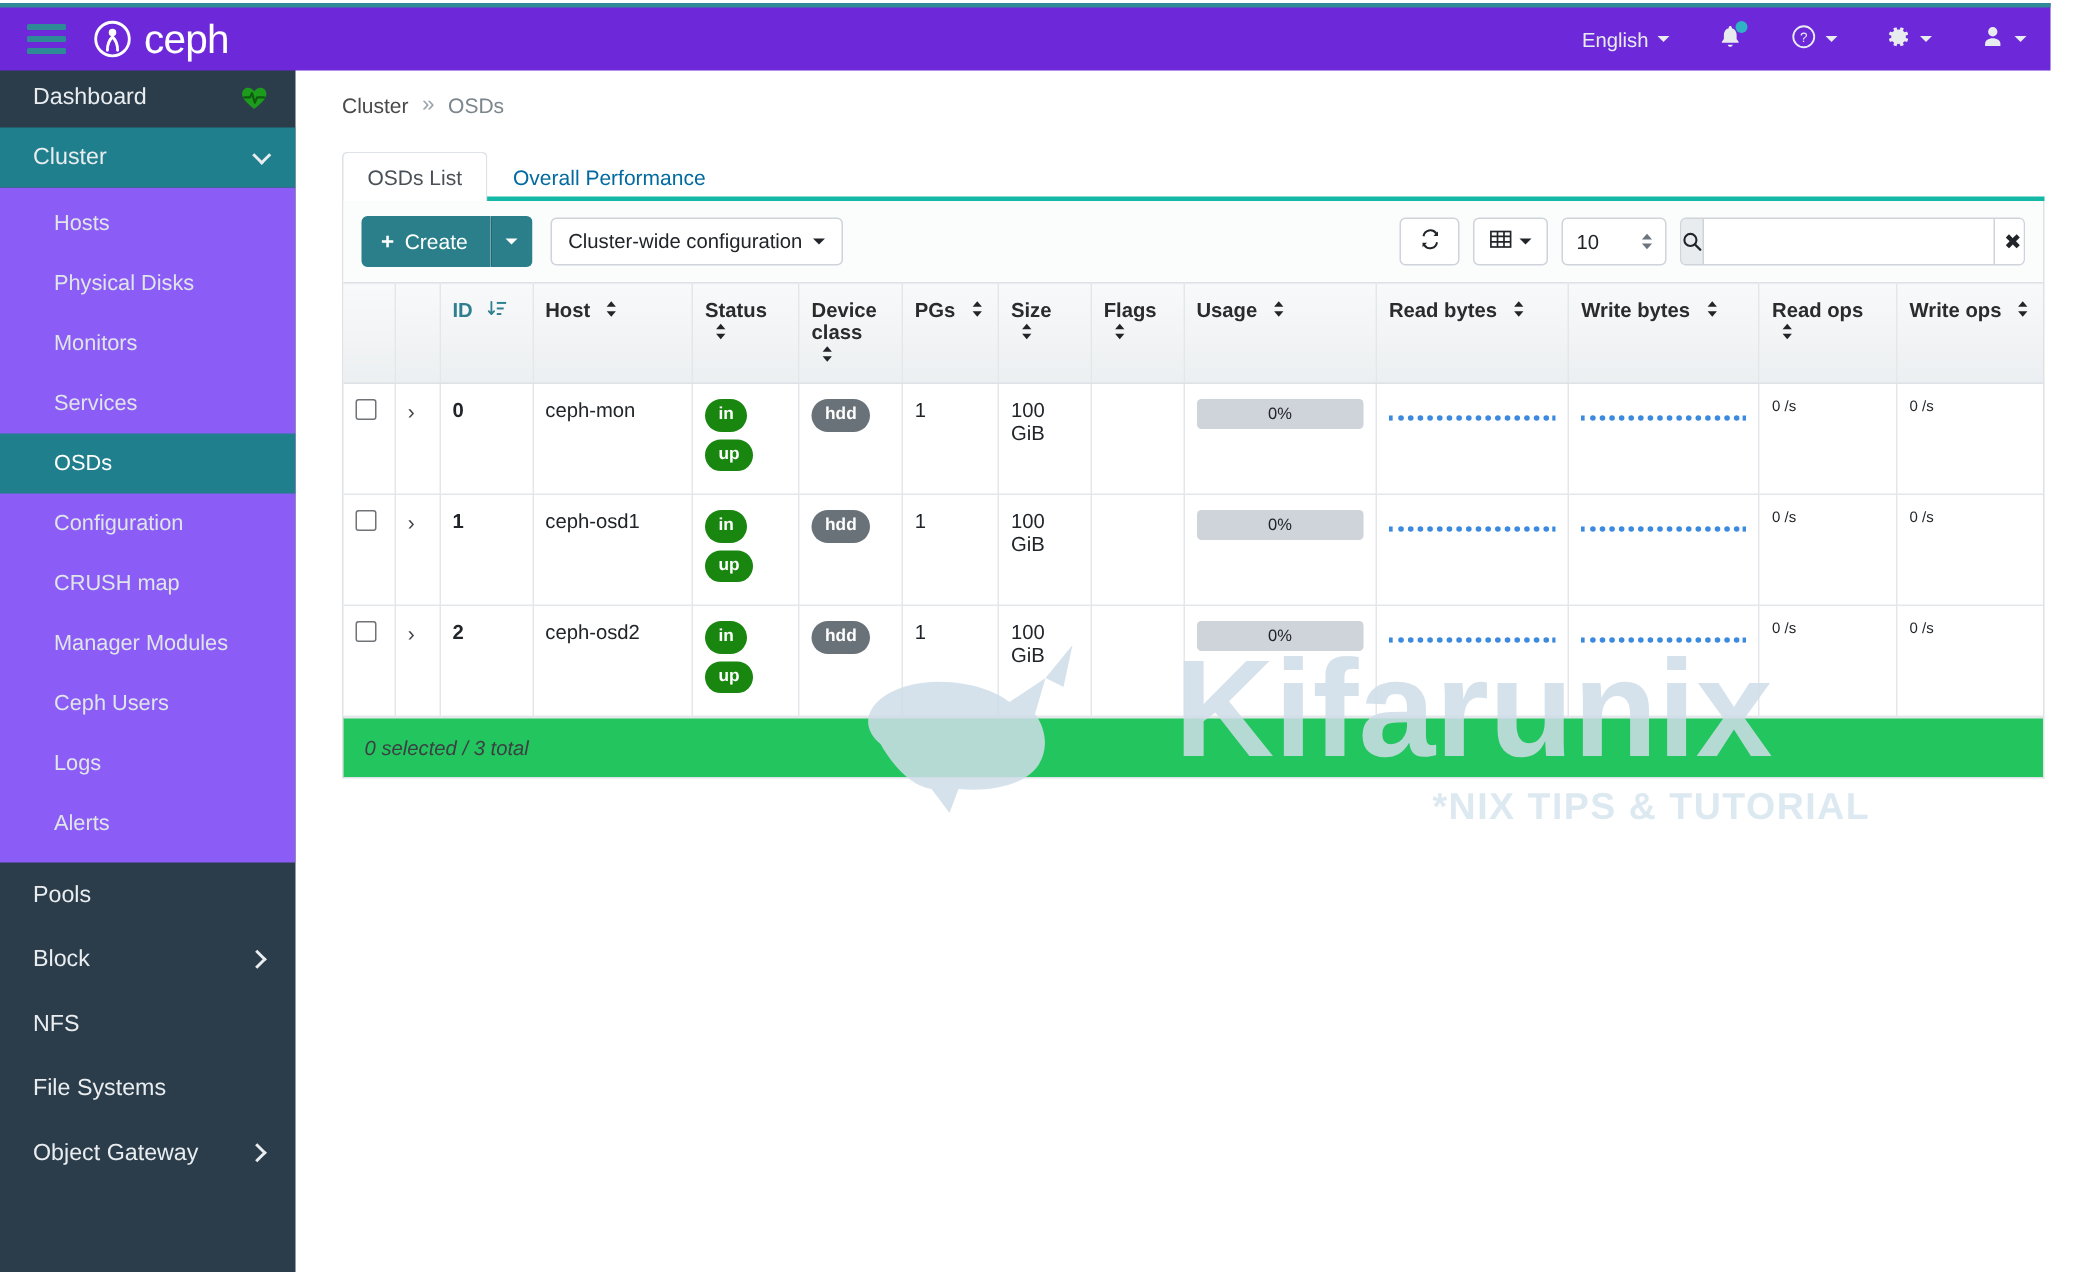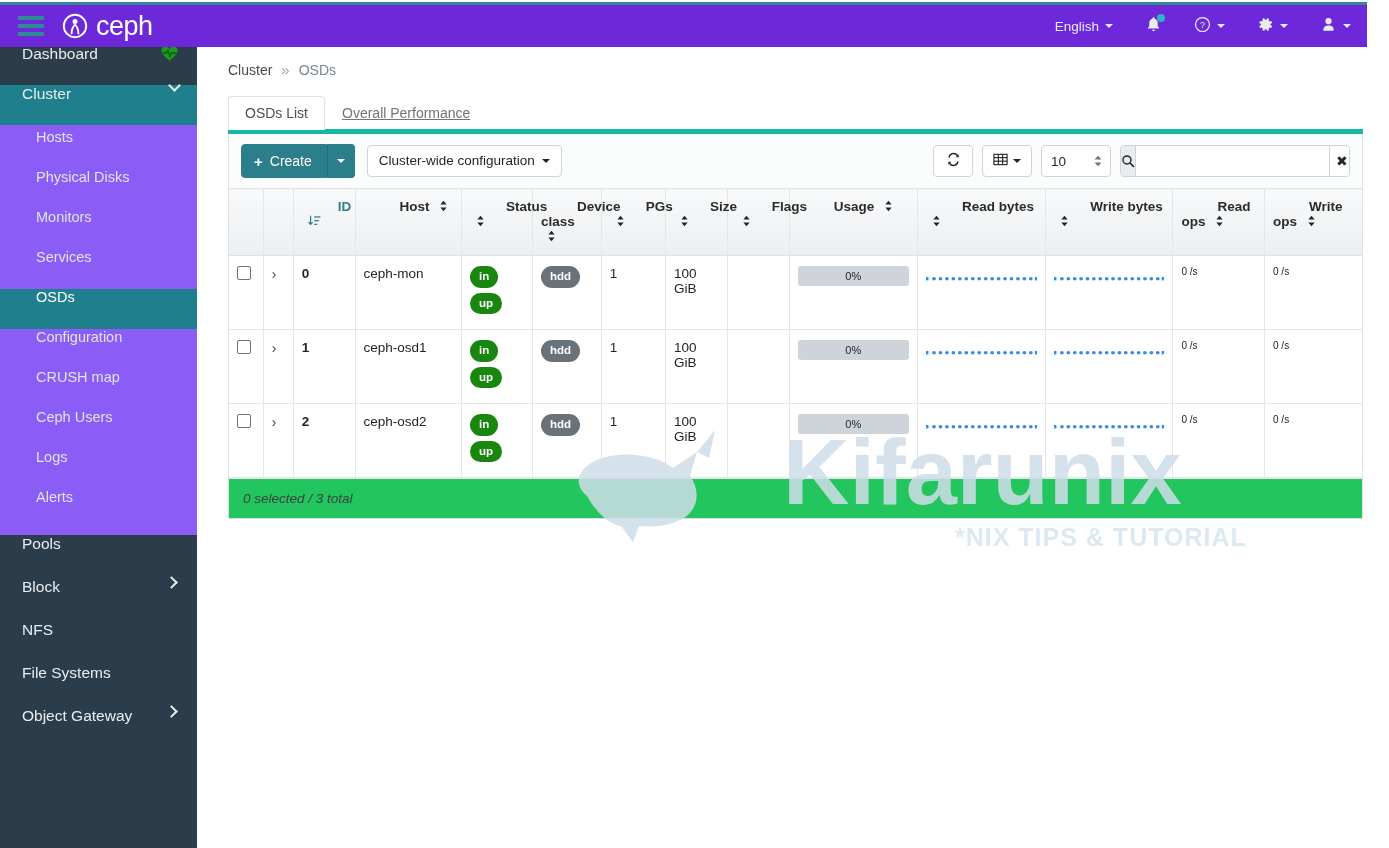--- a/index.html
+++ b/index.html
@@ -59,21 +59,21 @@
 
   
   .sidebar {
     position: absolute; top: 45px; left: 0;
     width: 197px; height: 803px;
     background: #2b3d4a;
     overflow: hidden;
     z-index: 20;
   }
   .nav-item {
-    display: flex; align-items: flex-start;
+    display: flex; align-items: center;
     height: 40px;
     padding: 0 18px 0 22px;
     color: #e9edf0;
     font-size: 15.5px;
     cursor: pointer;
     position: relative;
   }
   .nav-item.active { background: #1f7f8c; }
   .nav-item .lbl { flex: 1; }
   .nav-heart { margin-left: 10px; display: inline-flex; }
@@ -107,39 +107,39 @@
     display: flex; align-items: center; gap: 9px;
   }
   .breadcrumb .crumb { cursor: pointer; color: #4a4a4a; }
   .breadcrumb .sep { color: #9aa4ab; font-size: 15px; }
   .breadcrumb .crumb.current { color: #7b858c; }
 
   
   .tabs {
     margin: 22px 0 0 31px;
     width: 1135px;
-    border-bottom: 5px solid #14b8a6;
-    display: flex; align-items: flex-end;
+    border-bottom: 3px solid #14b8a6;
+    display: flex; align-items: flex-start;
     height: 34px;
   }
   .tab {
     padding: 8px 16px 7px 16px;
     font-size: 14px;
     cursor: pointer;
     border: 1px solid transparent;
     border-radius: 4px 4px 0 0;
     line-height: 1.25;
     position: relative; top: 1px;
   }
   .tab.active {
     background: #fff;
     border-color: #dee2e6 #dee2e6 #fff;
     color: #495057;
   }
-  .tab.link { color: #737373; text-decoration: underline; }
+  .tab.link { color: #0369a1; }
 
   
   .panel {
     margin: 0 0 0 31px;
     width: 1135px;
     border: 1px solid #dee2e6;
     border-top: none;
     background: #fff;
     position: relative;
   }
@@ -235,21 +235,21 @@
     padding: 10px 8px;
     font-weight: bold;
     font-size: 13.5px;
     color: #2b2b2b;
     vertical-align: top;
     height: 53px;
     cursor: pointer;
     white-space: normal;
   }
   table.osd thead th.sorted { color: #2f7f8f; }
-  .th-inner { display: inline; margin-left: 36px; }
+  .th-inner { display: inline; }
   .sort-ic {
     display: inline-block; vertical-align: middle;
     margin-left: 6px; width: 9px;
   }
   table.osd tbody td {
     border-bottom: 1px solid #e4e7ea;
     border-right: 1px solid #e4e7ea;
     padding: 10px 8px;
     vertical-align: top;
     height: 58px;
@@ -407,20 +407,23 @@
       <span class="lbl">Services</span>
     </div>
     <div class="nav-item active">
       <span class="lbl">OSDs</span>
     </div>
     <div class="nav-item">
       <span class="lbl">Configuration</span>
     </div>
     <div class="nav-item">
       <span class="lbl">CRUSH map</span>
+    </div>
+    <div class="nav-item">
+      <span class="lbl">Manager Modules</span>
     </div>
     <div class="nav-item">
       <span class="lbl">Ceph Users</span>
     </div>
     <div class="nav-item">
       <span class="lbl">Logs</span>
     </div>
     <div class="nav-item">
       <span class="lbl">Alerts</span>
     </div>

